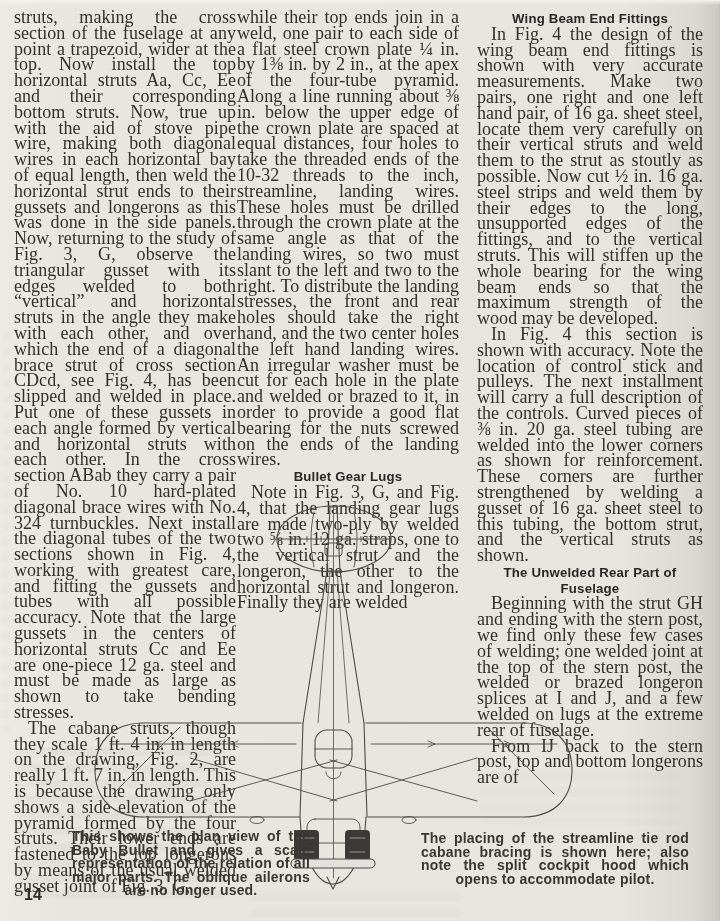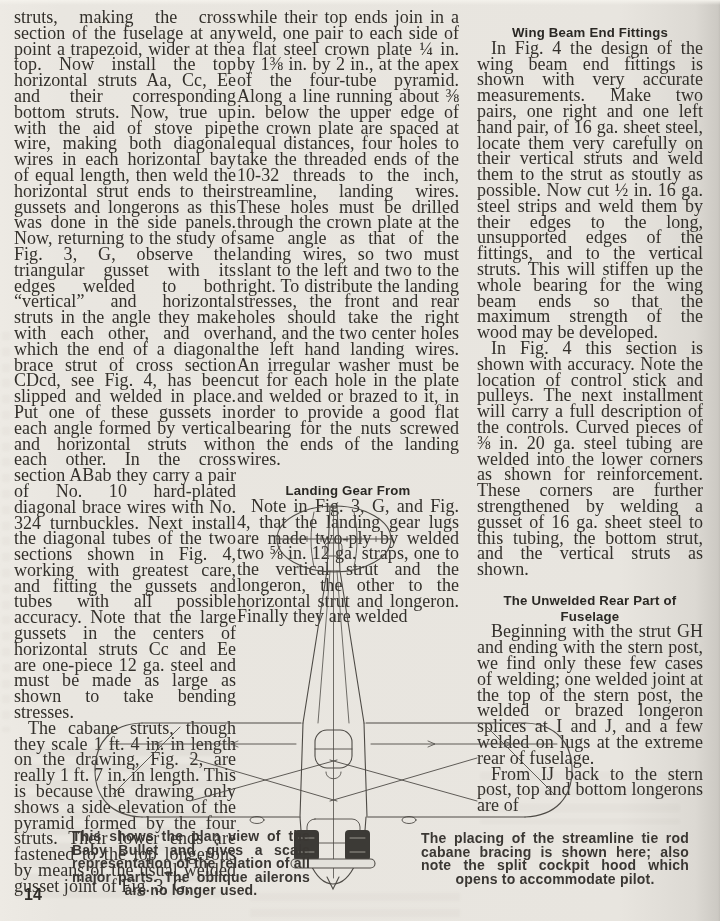--- a/index.html
+++ b/index.html
@@ -18,21 +18,21 @@
   #col2{left:237px;width:222px;}
   #col3{left:477px;width:226px;}
   .para{
     margin:0;font-size:18px;line-height:15.8px;text-align:justify;
     letter-spacing:0.05px;
   }
   .para.indent{text-indent:14px;}
   .heading{
     font-family:"Liberation Sans", sans-serif;font-weight:bold;
     font-size:13.2px;line-height:15.8px;text-align:center;color:#2a2824;
-    letter-spacing:0.2px;margin:15px 0 0 0;
+    letter-spacing:0.2px;margin:1px 0 0 0;
   }
   .caption{
     position:absolute;font-family:"Liberation Sans", sans-serif;font-weight:bold;
     font-size:14px;line-height:13.6px;color:#3a3733;
     text-align:justify;text-align-last:center;letter-spacing:0.2px;
   }
   #cap-left{left:72px;top:830px;width:238px;}
   #cap-right{left:421px;top:832px;width:268px;}
   .page-number{
     position:absolute;left:24px;top:886px;
@@ -55,21 +55,21 @@
 <body>
 
 <div class="page">
 
   <div class="col" id="col1">
       <p class="para">struts, making the cross section of the fuselage at any point a trapezoid, wider at the top. Now install the top horizontal struts Aa, Cc, Ee and their corresponding bottom struts. Now, true up with the aid of stove pipe wire, making both diagonal wires in each horizontal bay of equal length, then weld the horizontal strut ends to their gussets and longerons as this was done in the side panels. Now, returning to the study of Fig. 3, G, observe the triangular gusset with its edges welded to both “vertical” and horizontal struts in the angle they make with each other, and over which the end of a diagonal brace strut of cross section CDcd, see Fig. 4, has been slipped and welded in place. Put one of these gussets in each angle formed by vertical and horizontal struts with each other. In the cross section ABab they carry a pair of No. 10 hard-plated diagonal brace wires with No. 324 turnbuckles. Next install the diagonal tubes of the two sections shown in Fig. 4, working with greatest care, and fitting the gussets and tubes with all possible accuracy. Note that the large gussets in the centers of horizontal struts Cc and Ee are one-piece 12 ga. steel and must be made as large as shown to take bending stresses.</p>
       <p class="para indent">The cabane struts, though they scale 1 ft. 4 in. in length on the drawing, Fig. 2, are really 1 ft. 7 in. in length. This is because the drawing only shows a side elevation of the pyramid formed by the four struts. Their lower ends are fastened to the top longerons by means of the usual welded gusset joint of Fig. 3, G,</p>
     </div>
   <div class="col" id="col2">
       <p class="para">while their top ends join in a weld, one pair to each side of a flat steel crown plate ¼ in. by 1⅜ in. by 2 in., at the apex of the four-tube pyramid. Along a line running about ⅜ in. below the upper edge of the crown plate are spaced at equal distances, four holes to take the threaded ends of the 10-32 threads to the inch, streamline, landing wires. These holes must be drilled through the crown plate at the same angle as that of the landing wires, so two must slant to the left and two to the right. To distribute the landing stresses, the front and rear holes should take the right hand, and the two center holes the left hand landing wires. An irregular washer must be cut for each hole in the plate and welded or brazed to it, in order to provide a good flat bearing for the nuts screwed on the ends of the landing wires.</p>
-      <div class="heading">Landing Gear From</div>
+      <div class="heading">Bullet Gear Lugs</div>
       <p class="para indent">Note in Fig. 3, G, and Fig. 4, that the landing gear lugs are made two-ply by welded two ⅝ in. 12 ga. straps, one to the vertical strut and the longeron, the other to the horizontal strut and longeron. Finally they are welded</p>
     </div>
   <div class="col" id="col3">
       <div class="heading">Wing Beam End Fittings</div>
       <p class="para indent">In Fig. 4 the design of the wing beam end fittings is shown with very accurate measurements. Make two pairs, one right and one left hand pair, of 16 ga. sheet steel, locate them very carefully on their vertical struts and weld them to the strut as stoutly as possible. Now cut ½ in. 16 ga. steel strips and weld them by their edges to the long, unsupported edges of the fittings, and to the vertical struts. This will stiffen up the whole bearing for the wing beam ends so that the maximum strength of the wood may be developed.</p>
       <p class="para indent">In Fig. 4 this section is shown with accuracy. Note the location of control stick and pulleys. The next installment will carry a full description of the controls. Curved pieces of ⅜ in. 20 ga. steel tubing are welded into the lower corners as shown for reinforcement. These corners are further strengthened by welding a gusset of 16 ga. sheet steel to this tubing, the bottom strut, and the vertical struts as shown.</p>
       <div class="heading">The Unwelded Rear Part of Fuselage</div>
       <p class="para indent">Beginning with the strut GH and ending with the stern post, we find only these few cases of welding; one welded joint at the top of the stern post, the welded or brazed longeron splices at I and J, and a few welded on lugs at the extreme rear of fuselage.</p>
       <p class="para indent">From IJ back to the stern post, top and bottom longerons are of</p>
     </div>

